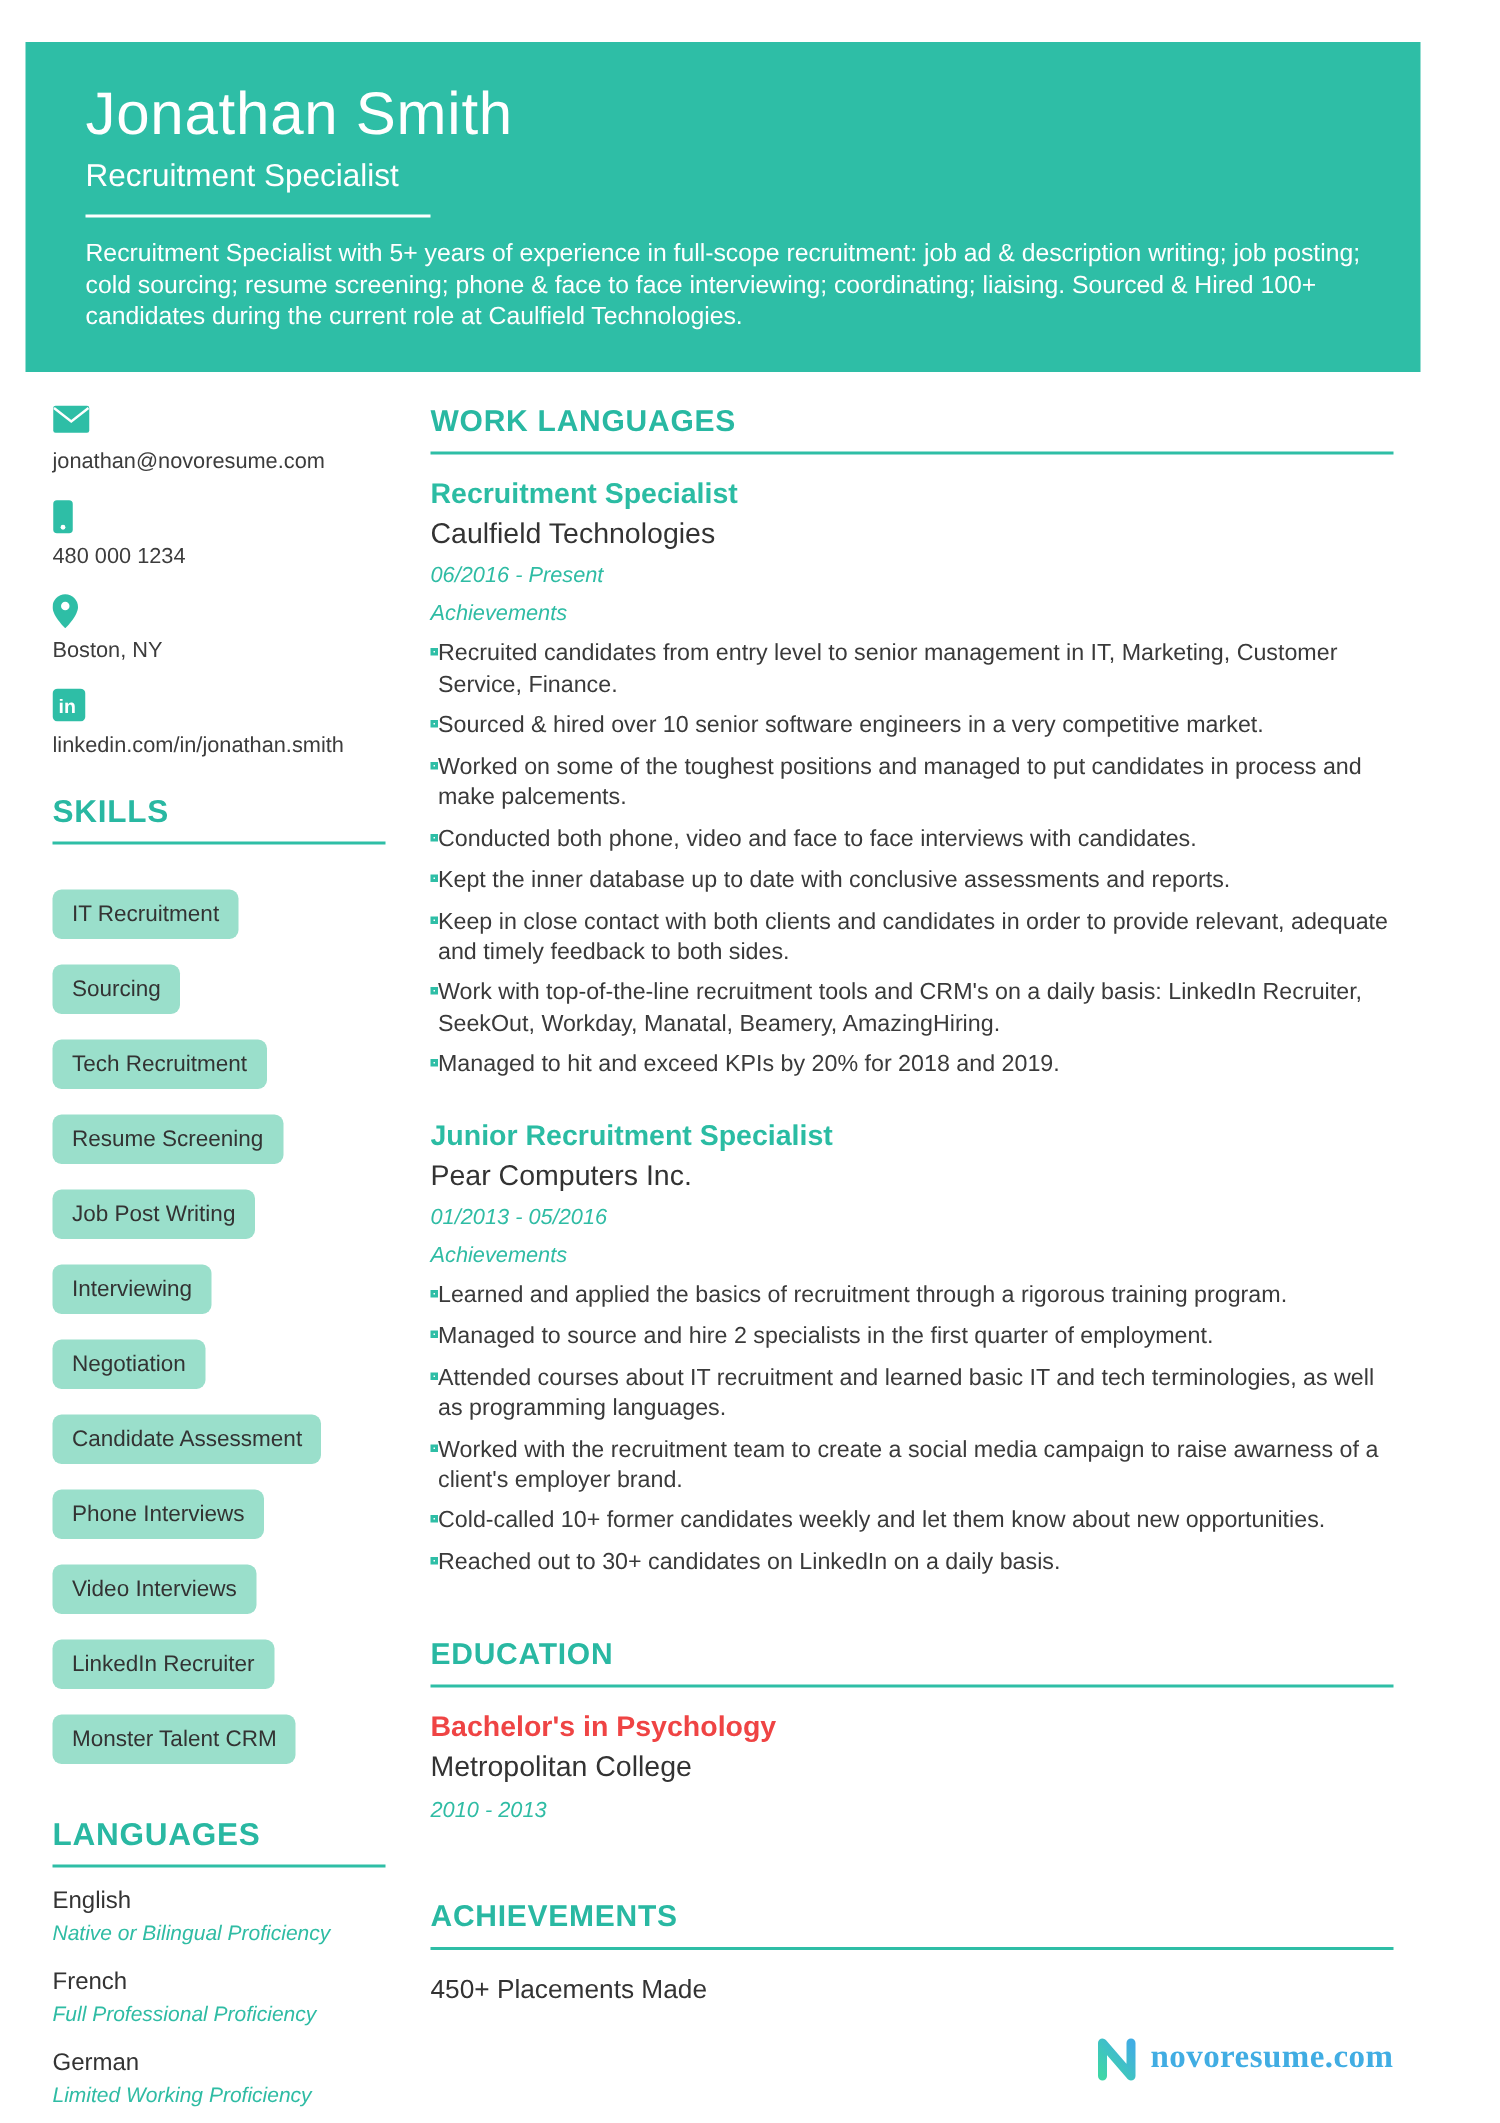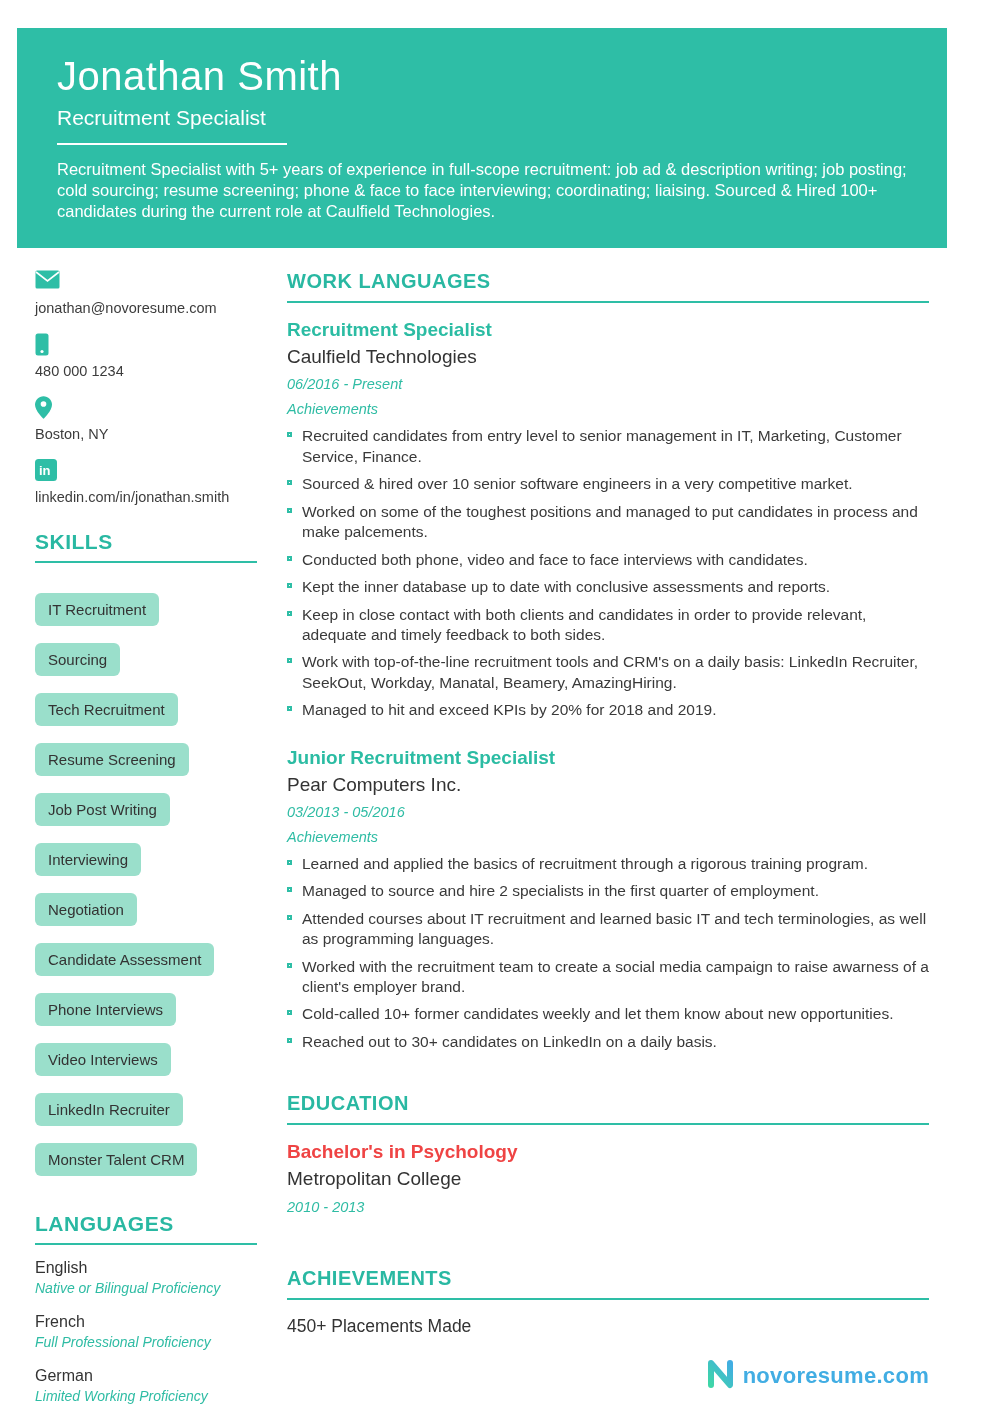--- a/index.html
+++ b/index.html
@@ -46,40 +46,40 @@
   
   .main-heading {
     color:#29B8A2; font-size:20px; font-weight:bold; letter-spacing:0.5px;
     border-bottom:2px solid #2EBEA6; padding-bottom:8px; margin-bottom:16px;
   }
   .job { margin-bottom:26px; }
   .job-title { color:#2BBCA3; font-size:19px; font-weight:bold; }
   .job-company { color:#333; font-size:19px; margin-top:5px; }
   .job-dates { color:#2FBCA4; font-size:14.5px; font-style:italic; margin-top:8px; }
   .ach-label { color:#2FBCA4; font-size:14.5px; font-style:italic; margin-top:9px; margin-bottom:9px; }
-  .bullet { display:flex; gap:10px; margin-bottom:7px; }
+  .bullet { display:flex; margin-bottom:7px; }
   .bullet-marker {
     flex:0 0 auto; width:5px; height:5px; border:2px solid #2EBEA6;
     background:#fff; margin-top:6px;
   }
   .bullet-text { font-size:15.5px; line-height:1.32; color:#3a3a3a; }
 
   .education-section { margin-top:40px; }
   .edu-degree { color:#ef4444; font-size:19px; font-weight:bold; }
   .edu-school { color:#333; font-size:19px; margin-top:5px; }
   .edu-dates { color:#2FBCA4; font-size:14.5px; font-style:italic; margin-top:9px; }
 
   .achievements-section { margin-top:52px; }
   .achv-title { color:#333; font-size:17.5px; margin-top:2px; }
   .achv-desc { color:#8a8a8a; font-size:14.5px; font-style:italic; line-height:1.4; margin-top:6px; max-width:670px; }
 
   
   .footer-brand {
     position:absolute; right:35px; bottom:22px;
-    display:flex; align-items:center; gap:7px;
+    display:flex; gap:7px;font-family:Liberation Serif, serif;
   }
   .brand-text { color:#41ADE3; font-size:22px; font-weight:bold; letter-spacing:0.3px; }
 </style>
 </head>
 <body>
 
 <div class="page">
 
   <header class="header">
     <h1 class="name">Jonathan Smith</h1>
@@ -205,21 +205,21 @@
                 <span class="bullet-text">Work with top-of-the-line recruitment tools and CRM's on a daily basis: LinkedIn Recruiter, SeekOut, Workday, Manatal, Beamery, AmazingHiring.</span>
               </div>
             <div class="bullet">
                 <span class="bullet-marker"></span>
                 <span class="bullet-text">Managed to hit and exceed KPIs by 20% for 2018 and 2019.</span>
               </div>
           </article>
           <article class="job">
             <h3 class="job-title">Junior Recruitment Specialist</h3>
             <div class="job-company">Pear Computers Inc.</div>
-            <div class="job-dates">03/2013 - 05/2016</div>
+            <div class="job-dates">01/2013 - 05/2016</div>
             <div class="ach-label">Achievements</div>
             <div class="bullet">
                 <span class="bullet-marker"></span>
                 <span class="bullet-text">Learned and applied the basics of recruitment through a rigorous training program.</span>
               </div>
             <div class="bullet">
                 <span class="bullet-marker"></span>
                 <span class="bullet-text">Managed to source and hire 2 specialists in the first quarter of employment.</span>
               </div>
             <div class="bullet">

